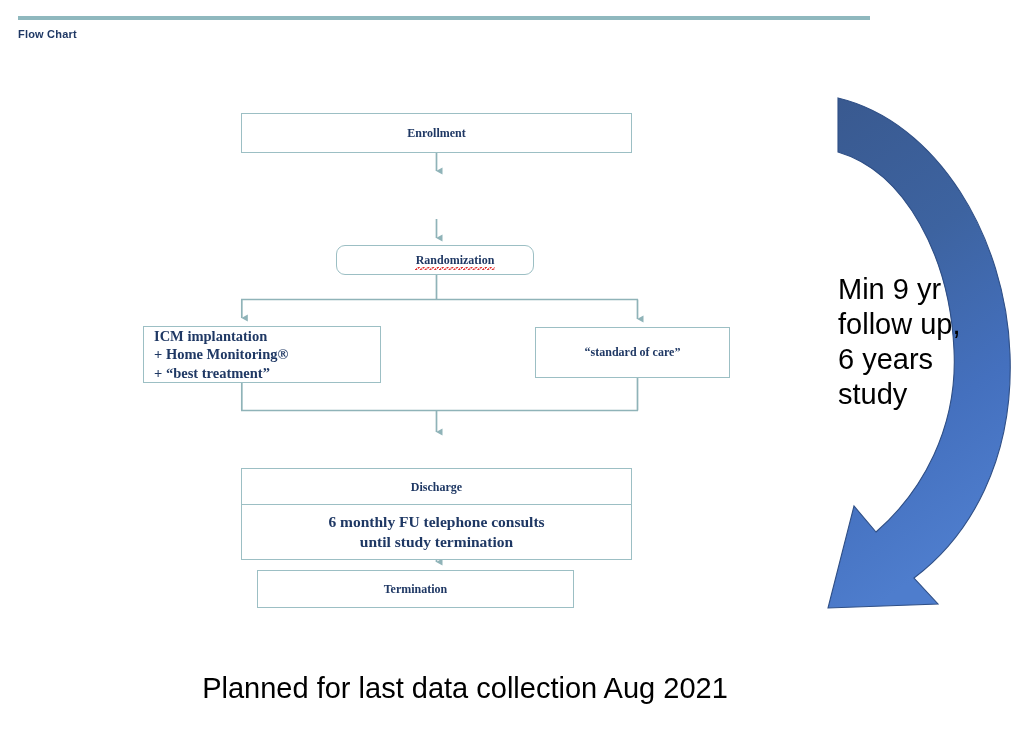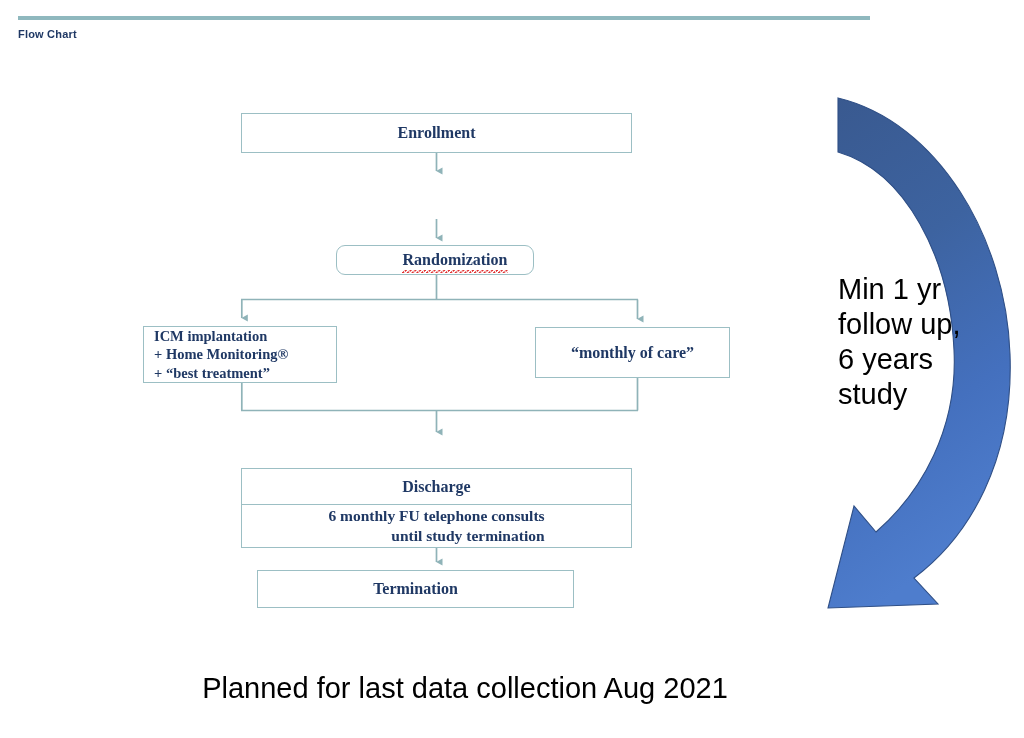--- a/index.html
+++ b/index.html
@@ -59,21 +59,21 @@
     position: absolute;
     box-sizing: border-box;
     border: 1.6px solid #9CBFC4;
     background: #ffffff;
     display: flex;
     align-items: center;
     justify-content: center;
     color: #1F3864;
     font-family: "Liberation Serif", "DejaVu Serif", serif;
     font-weight: bold;
-    font-size: 16px;
+    font-size: 12px;
     line-height: 1.22;
     text-align: center;
     white-space: pre-line;
   }
   .flow-box.rounded {
     border-radius: 9px;
   }
   .flow-box.left-align {
     justify-content: flex-start;
     text-align: left;
@@ -183,46 +183,46 @@
     </g>
   </svg>
 
   <div class="flow-box" style="left:241px; top:113px; width:391px; height:40px;">Enrollment</div>
 
 
   <div class="flow-box rounded" style="left:336px; top:245px; width:198px; height:30px;padding-left:40px;">
     <span class="spell-underline">Randomization</span>
   </div>
 
-  <div class="flow-box left-align" style="left:143px; top:326px; width:194px; height:57px;">ICM implantation
+  <div class="flow-box left-align" style="left:143px; top:326px; width:238px; height:57px;">ICM implantation
 + Home Monitoring®
 + “best treatment”</div>
 
-  <div class="flow-box" style="left:535px; top:327px; width:195px; height:51px;">“monthly of care”</div>
+  <div class="flow-box" style="left:535px; top:327px; width:195px; height:51px;">“standard of care”</div>
 
   <div class="flow-box" style="left:241px; top:440px; width:391px; height:38px;margin-top:28px;">Discharge</div>
 
-  <div class="flow-box two-line" style="left:241px; top:504px; width:391px; height:44px;text-align:right;">6 monthly  FU telephone consults
+  <div class="flow-box two-line" style="left:241px; top:504px; width:391px; height:56px;">6 monthly  FU telephone consults
 until  study  termination</div>
 
   <div class="flow-box" style="left:231px; top:570px; width:317px; height:38px;margin-left:26px;">Termination</div>
 
 </div>
 
 <svg id="curved-arrow" viewBox="0 0 214 536" xmlns="http://www.w3.org/2000/svg">
   <path d="M 28,10
            C 128,34 196,150 200,266
            C 204,372 160,448 104,490
            L 128,516
            L 18,520
            L 44,418
            L 66,444
            C 112,404 148,340 144,262
            C 140,170 96,84 28,64
            Z" fill="url(#arrowGrad)" stroke="#2F4F86" stroke-width="1.1"></path>
 </svg>
 
-<div id="arrow-caption">Min 1 yr
+<div id="arrow-caption">Min 9 yr
 follow up,
 6 years
 study</div>
 
 <div id="bottom-caption">Planned for last data collection Aug 2021</div>
 
 </body></html>

